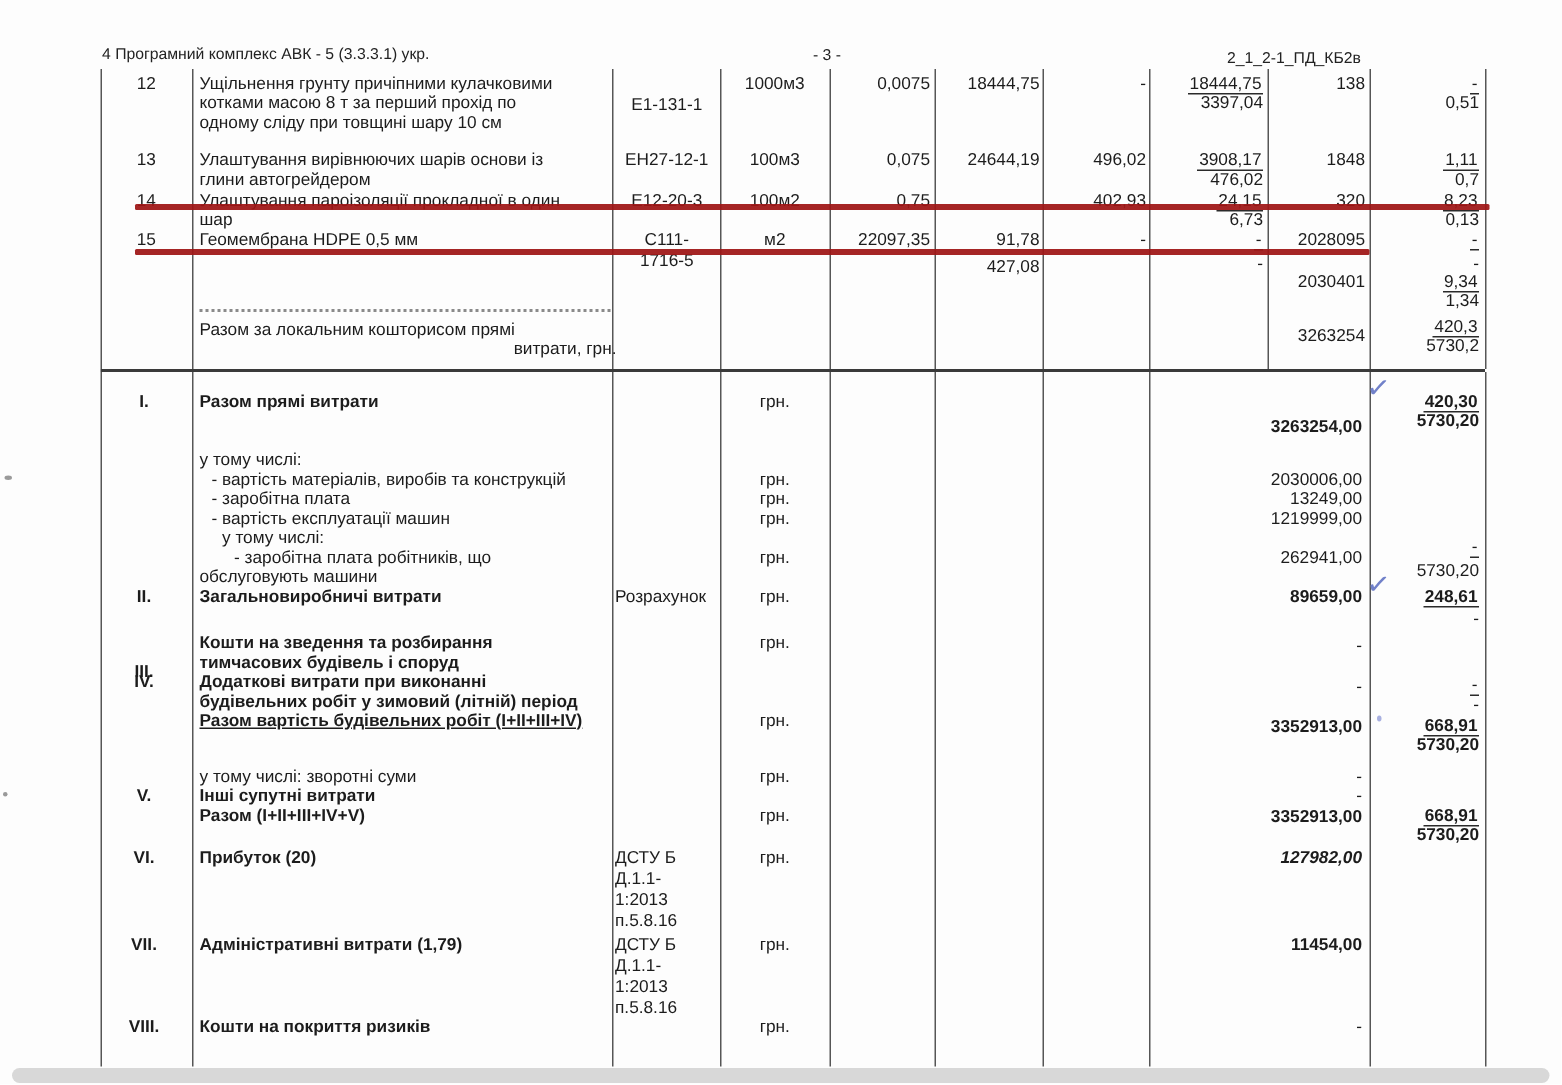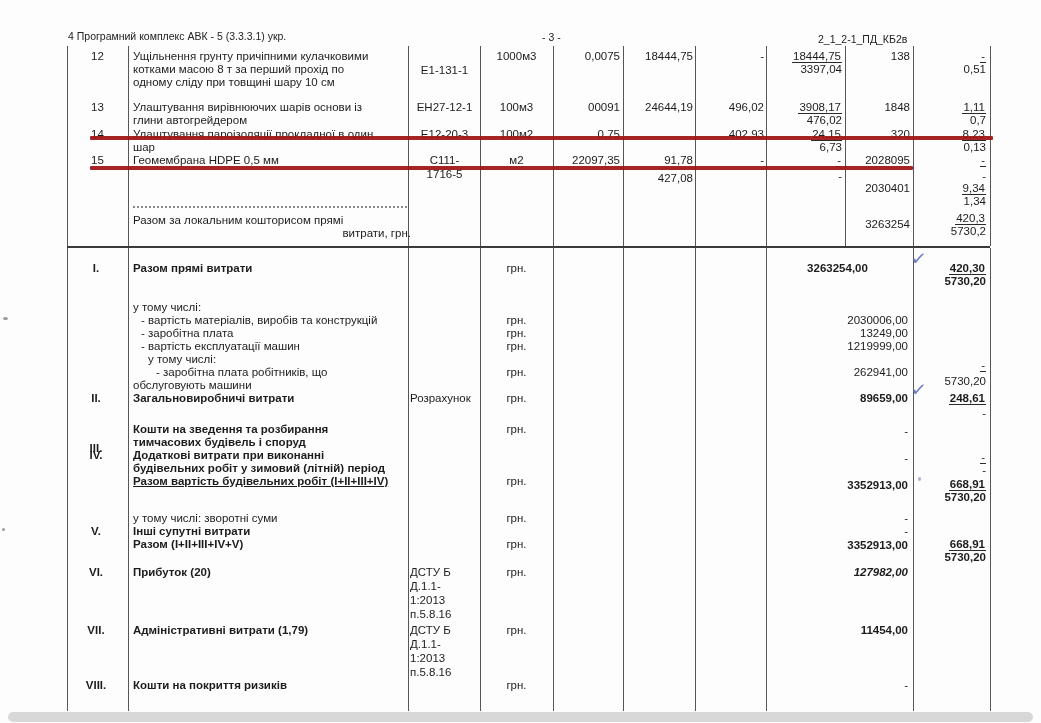--- a/index.html
+++ b/index.html
@@ -60,21 +60,21 @@
     <div class="cell" style="left: 767px; width: 75px; top: 50px; text-align: right;"><span class="ul">18444,75</span></div>
     <div class="cell" style="left: 767px; width: 75px; top: 63px; text-align: right;"><span>3397,04</span></div>
     <div class="cell" style="left: 846px; width: 64px; top: 50px; text-align: right;"><span>138</span></div>
     <div class="cell" style="left: 914px; width: 72px; top: 50px; text-align: right;"><span class="ul">-</span></div>
     <div class="cell" style="left: 914px; width: 72px; top: 63px; text-align: right;"><span>0,51</span></div>
     <div class="cell" style="left: 67px; width: 61px; top: 101px; text-align: center;"><span>13</span></div>
     <div class="cell" style="left: 133px; width: 278px; top: 101px; text-align: left;"><span>Улаштування вирівнюючих шарів основи із</span></div>
     <div class="cell" style="left: 133px; width: 278px; top: 114px; text-align: left;"><span>глини автогрейдером</span></div>
     <div class="cell" style="left: 409px; width: 71px; top: 101px; text-align: center;"><span>ЕН27-12-1</span></div>
     <div class="cell" style="left: 481px; width: 71px; top: 101px; text-align: center;"><span>100м3</span></div>
-    <div class="cell" style="left: 554px; width: 66px; top: 101px; text-align: right;"><span>00091</span></div>
+    <div class="cell" style="left: 554px; width: 66px; top: 101px; text-align: right;"><span>0,075</span></div>
     <div class="cell" style="left: 624px; width: 69px; top: 101px; text-align: right;"><span>24644,19</span></div>
     <div class="cell" style="left: 696px; width: 68px; top: 101px; text-align: right;"><span>496,02</span></div>
     <div class="cell" style="left: 767px; width: 75px; top: 101px; text-align: right;"><span class="ul">3908,17</span></div>
     <div class="cell" style="left: 767px; width: 75px; top: 114px; text-align: right;"><span>476,02</span></div>
     <div class="cell" style="left: 846px; width: 64px; top: 101px; text-align: right;"><span>1848</span></div>
     <div class="cell" style="left: 914px; width: 72px; top: 101px; text-align: right;"><span class="ul">1,11</span></div>
     <div class="cell" style="left: 914px; width: 72px; top: 114px; text-align: right;"><span>0,7</span></div>
     <div class="cell" style="left: 67px; width: 61px; top: 128px; text-align: center;"><span>14</span></div>
     <div class="cell" style="left: 133px; width: 278px; top: 128px; text-align: left;"><span>Улаштування пароізоляції прокладної в один</span></div>
     <div class="cell" style="left: 133px; width: 278px; top: 141px; text-align: left;"><span>шар</span></div>
@@ -105,21 +105,21 @@
     <div class="cell" style="left: 914px; width: 72px; top: 182px; text-align: right;"><span class="ul">9,34</span></div>
     <div class="cell" style="left: 914px; width: 72px; top: 195px; text-align: right;"><span>1,34</span></div>
     <div class="cell" style="left: 133px; width: 278px; top: 214px; text-align: left;"><span>Разом за локальним кошторисом прямі</span></div>
     <div class="cell" style="left: 133px; width: 278px; top: 227px; text-align: right;"><span>витрати,  грн.</span></div>
     <div class="cell" style="left: 846px; width: 64px; top: 218px; text-align: right;"><span>3263254</span></div>
     <div class="cell" style="left: 914px; width: 72px; top: 212px; text-align: right;"><span class="ul">420,3</span></div>
     <div class="cell" style="left: 914px; width: 72px; top: 225px; text-align: right;"><span>5730,2</span></div>
     <div class="cell b" style="left: 72px; width: 48px; top: 262px; text-align: center;"><span>I.</span></div>
     <div class="cell b" style="left: 133px; width: 280px; top: 262px; text-align: left;"><span>Разом прямі витрати</span></div>
     <div class="cell" style="left: 481px; width: 71px; top: 262px; text-align: center;"><span>грн.</span></div>
-    <div class="cell b" style="left: 767px; width: 141px; top: 262px; text-align: center;"><span>3263254,00</span></div>
+    <div class="cell b" style="left: 767px; width: 141px; top: 279px; text-align: right;"><span>3263254,00</span></div>
     <div class="cell b" style="left: 914px; width: 72px; top: 262px; text-align: right;"><span class="ul">420,30</span></div>
     <div class="cell b" style="left: 914px; width: 72px; top: 275px; text-align: right;"><span>5730,20</span></div>
     <div class="cell" style="left: 133px; width: 280px; top: 301px; text-align: left;"><span>у тому числі:</span></div>
     <div class="cell" style="left: 141px; width: 280px; top: 314px; text-align: left;"><span>- вартість матеріалів, виробів та конструкцій</span></div>
     <div class="cell" style="left: 481px; width: 71px; top: 314px; text-align: center;"><span>грн.</span></div>
     <div class="cell" style="left: 767px; width: 141px; top: 314px; text-align: right;"><span>2030006,00</span></div>
     <div class="cell" style="left: 141px; width: 280px; top: 327px; text-align: left;"><span>- заробітна плата</span></div>
     <div class="cell" style="left: 481px; width: 71px; top: 327px; text-align: center;"><span>грн.</span></div>
     <div class="cell" style="left: 767px; width: 141px; top: 327px; text-align: right;"><span>13249,00</span></div>
     <div class="cell" style="left: 141px; width: 280px; top: 340px; text-align: left;"><span>- вартість експлуатації машин</span></div>

